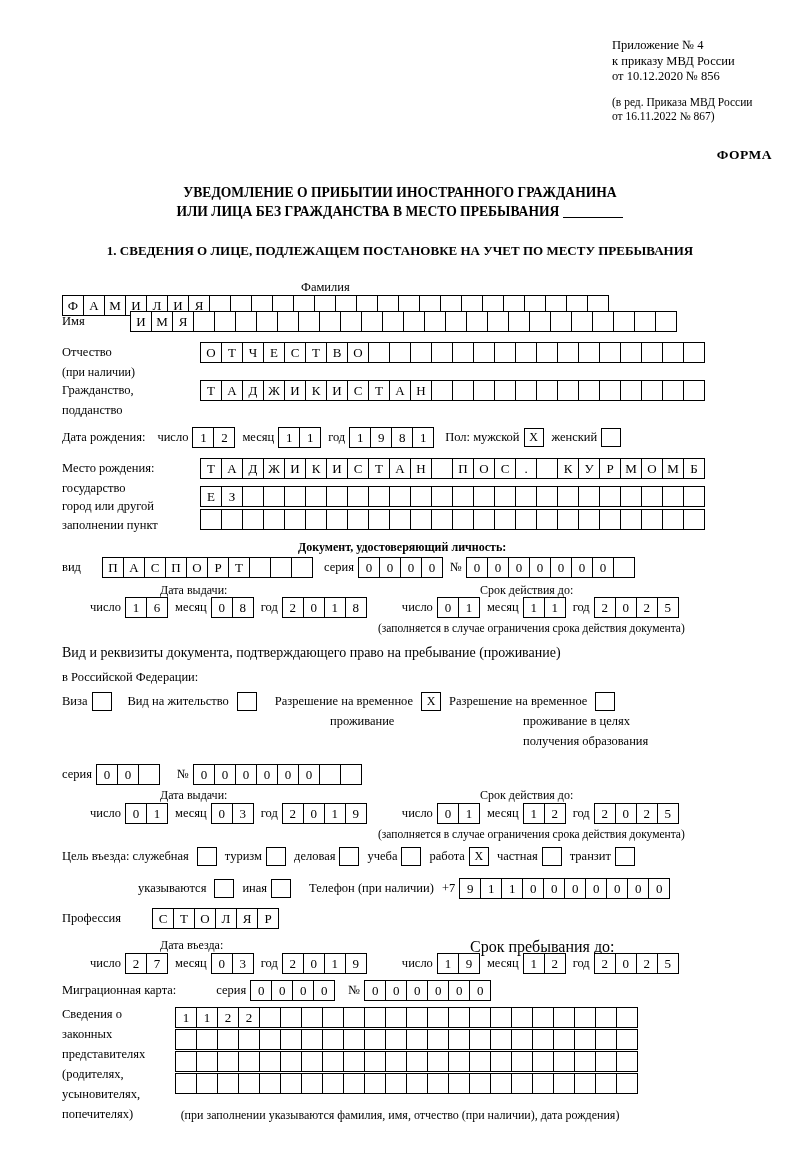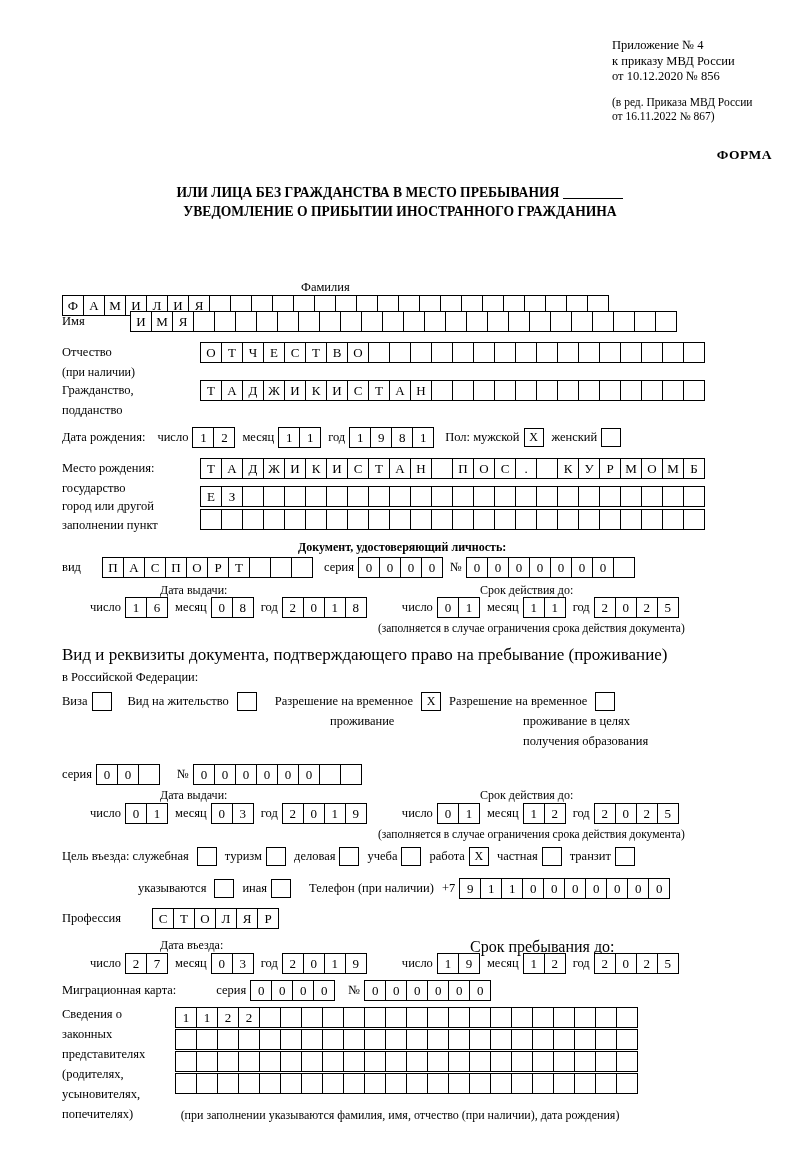--- a/index.html
+++ b/index.html
@@ -48,24 +48,25 @@
   <div class="hdr">
     <div>Приложение № 4</div>
     <div>к приказу МВД России</div>
     <div>от 10.12.2020 № 856</div>
     <div class="sub">(в ред. Приказа МВД России</div>
     <div class="sub" style="margin-top:0">от 16.11.2022 № 867)</div>
   </div>
   <div class="forma">ФОРМА</div>
 
   <div class="title">
+    <div>УВЕДОМЛЕНИЕ О ПРИБЫТИИ ИНОСТРАННОГО ГРАЖДАНИНА</div>
     <div><span>ИЛИ ЛИЦА БЕЗ ГРАЖДАНСТВА В МЕСТО ПРЕБЫВАНИЯ</span><span class="ul"></span></div>
-    <div>УВЕДОМЛЕНИЕ О ПРИБЫТИИ ИНОСТРАННОГО ГРАЖДАНИНА</div>
-  </div>
-
+  </div>
+
+  <div class="section1">1. СВЕДЕНИЯ О ЛИЦЕ, ПОДЛЕЖАЩЕМ ПОСТАНОВКЕ НА УЧЕТ ПО МЕСТУ ПРЕБЫВАНИЯ</div>
 
   <div class="row" style="left:62px;top:280px;flex-direction:column;">
     <span class="lbl" style="width:68px;display:inline-block">Фамилия</span>
     <span class="boxes">
         <span class="bx">Ф</span>
         <span class="bx">А</span>
         <span class="bx">М</span>
         <span class="bx">И</span>
         <span class="bx">Л</span>
         <span class="bx">И</span>
@@ -372,21 +373,21 @@
     <span class="lbl ml8">год</span>
     <span class="boxes ml4">
         <span class="bx">2</span>
         <span class="bx">0</span>
         <span class="bx">2</span>
         <span class="bx">5</span>
       </span>
   </div>
   <div class="note" style="left:378px;top:622px;font-size:11.5px;">(заполняется в случае ограничения срока действия документа)</div>
 
-  <div class="note" style="left:62px;top:645px;font-size:17px;">Вид и реквизиты документа, подтверждающего право на пребывание (проживание)</div>
+  <div class="note" style="left:62px;top:645px;font-size:14px;">Вид и реквизиты документа, подтверждающего право на пребывание (проживание)</div>
   <div class="note" style="left:62px;top:670px;font-size:12.5px;">в Российской Федерации:</div>
 
   <div class="row" style="left:62px;top:692px;">
     <span class="lbl">Виза</span>
     <span class="chk ml4"></span>
     <span class="lbl" style="margin-left:16px">Вид на жительство</span>
     <span class="chk ml8"></span>
     <span class="lbl" style="margin-left:18px">Разрешение на временное</span>
     <span class="chk ml8">X</span>
     <span class="lbl ml8">Разрешение на временное</span>

